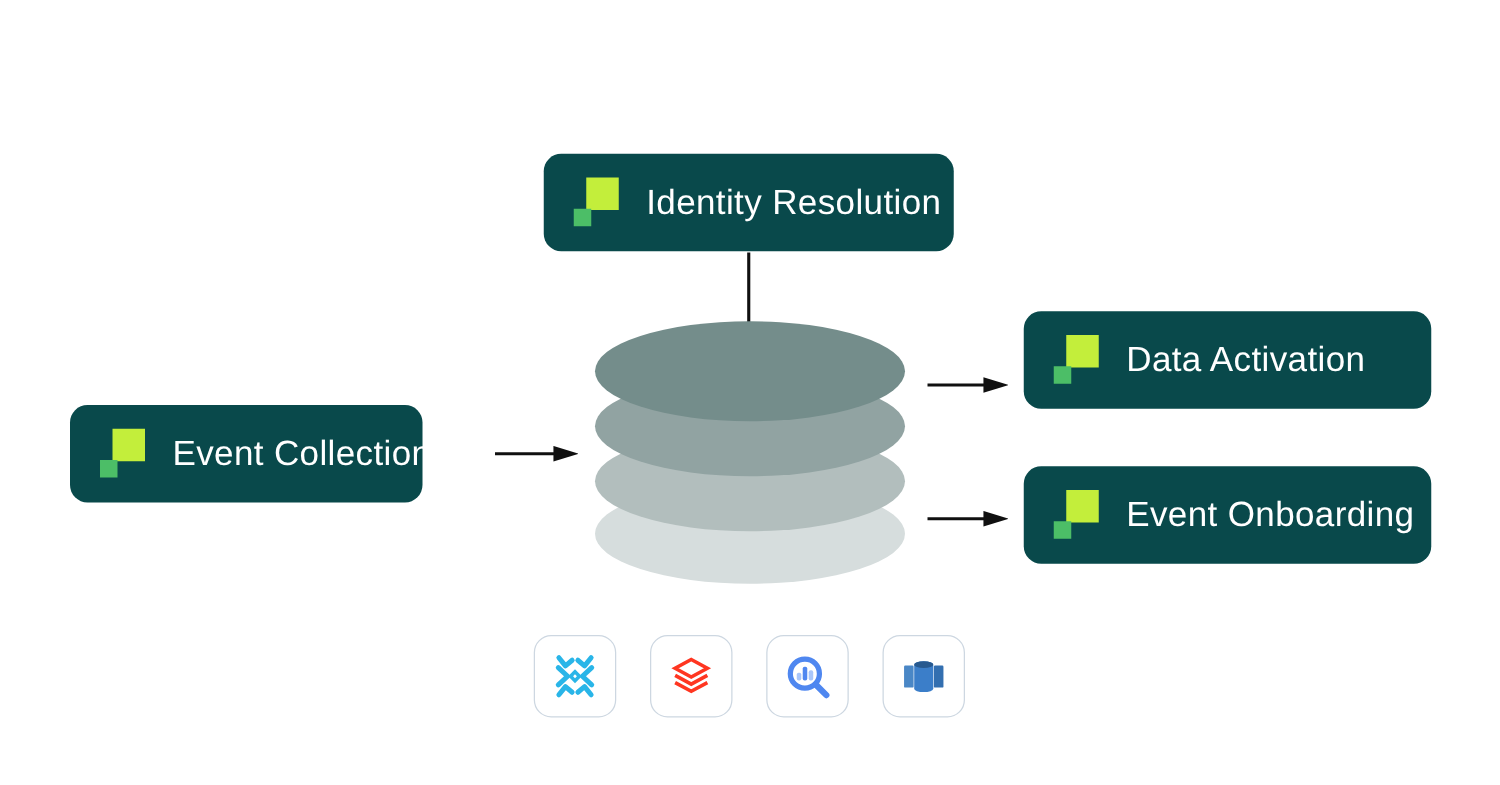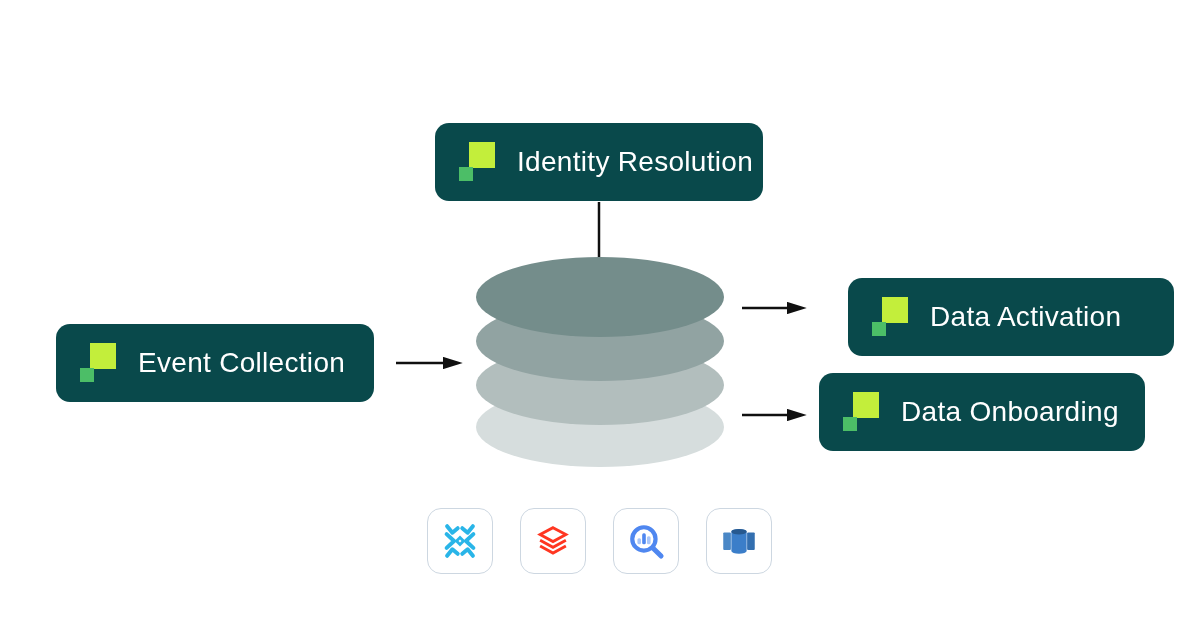--- a/index.html
+++ b/index.html
@@ -10,22 +10,22 @@
   .connectors{position:absolute;left:0;top:0;width:1200px;height:628px;pointer-events:none;}
   .conn{stroke:var(--arrow,#101010);stroke-width:2.5;fill:none;}
   .connectors marker path{fill:var(--arrow,#101010);}
 
   .node{
     position:absolute;height:78px;background:var(--node-background,#09494b);
     border-radius:14px;display:flex;align-items:center;padding-left:24px;gap:22px;
     box-sizing:border-box;
   }
   .n-identity{left:435px;top:123px;width:328px;}
-  .n-event{left:56px;top:324px;width:318px;}
-  .n-activation{left:819px;top:278px;width:326px;margin-left:29px;}
+  .n-event{left:56px;top:324px;width:282px;}
+  .n-activation{left:819px;top:249px;width:326px;}
   .n-onboarding{left:819px;top:373px;width:326px;}
   .node .label{
     color:var(--node-text,#ffffff);font-size:28px;font-weight:500;
     letter-spacing:.3px;white-space:nowrap;
   }
   .logo{position:relative;width:36px;height:40px;flex:0 0 auto;}
   .logo i{display:block;position:absolute;}
   .logo .big{left:10px;top:0;width:26px;height:26px;background:var(--logo-lime,#c3ee3b);}
   .logo .small{left:0;top:25px;width:14px;height:14px;background:var(--logo-green,#4cbe67);z-index:2;}
 
@@ -88,21 +88,21 @@
         <i class="small"></i>
       </span>
     <span class="label">Data Activation</span>
   </div>
 
   <div class="node n-onboarding">
     <span class="logo">
         <i class="big"></i>
         <i class="small"></i>
       </span>
-    <span class="label">Data Onboarding</span>
+    <span class="label">Event Onboarding</span>
   </div>
 
   <div>
     <div class="layer l4"></div>
     <div class="layer l3"></div>
     <div class="layer l2"></div>
     <div class="layer l1"></div>
   </div>
 
   <div class="tiles">

